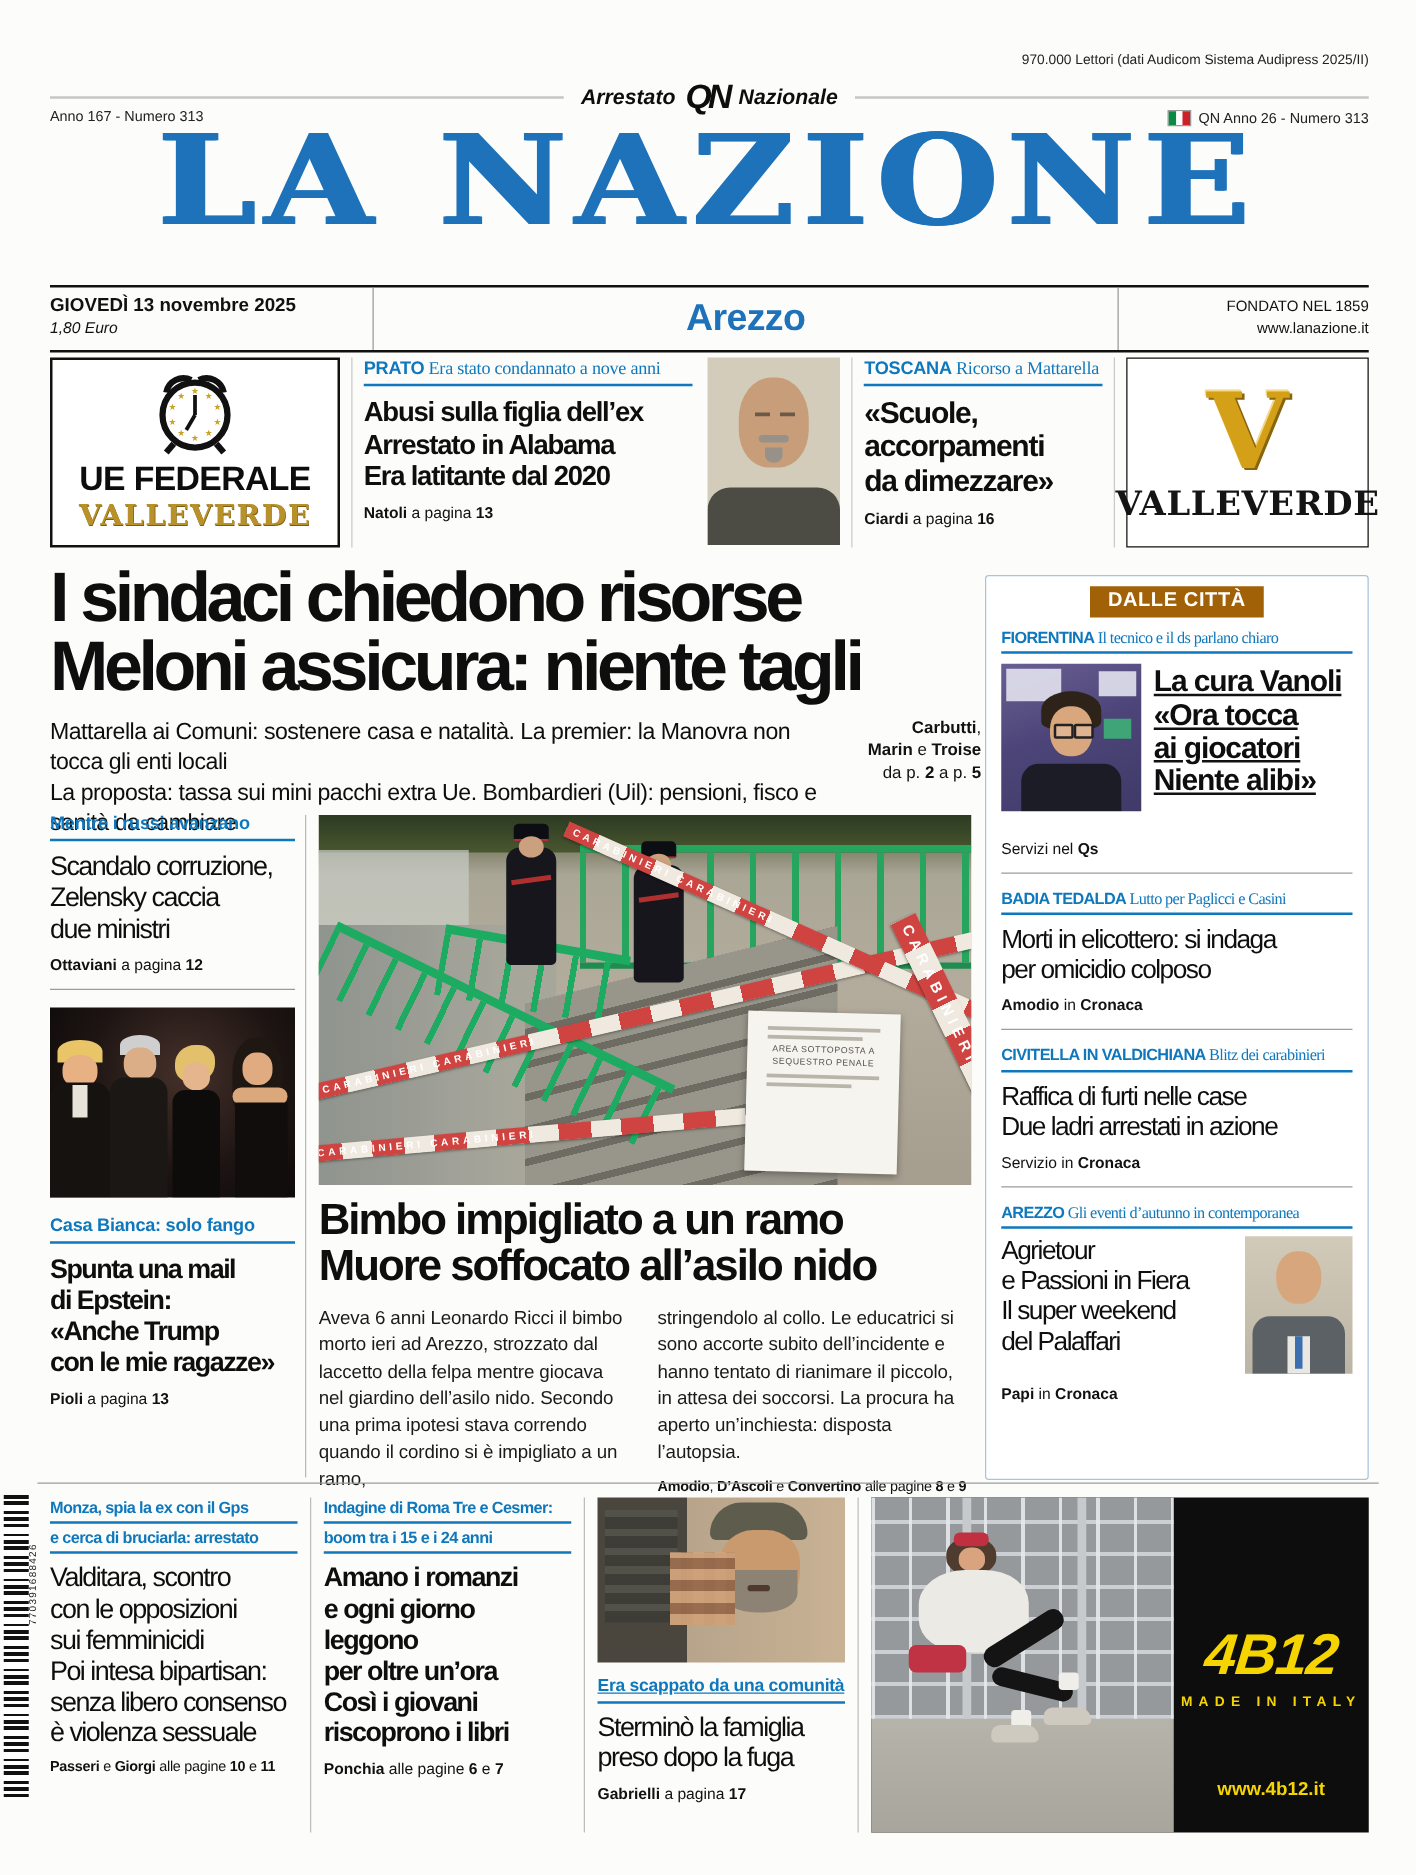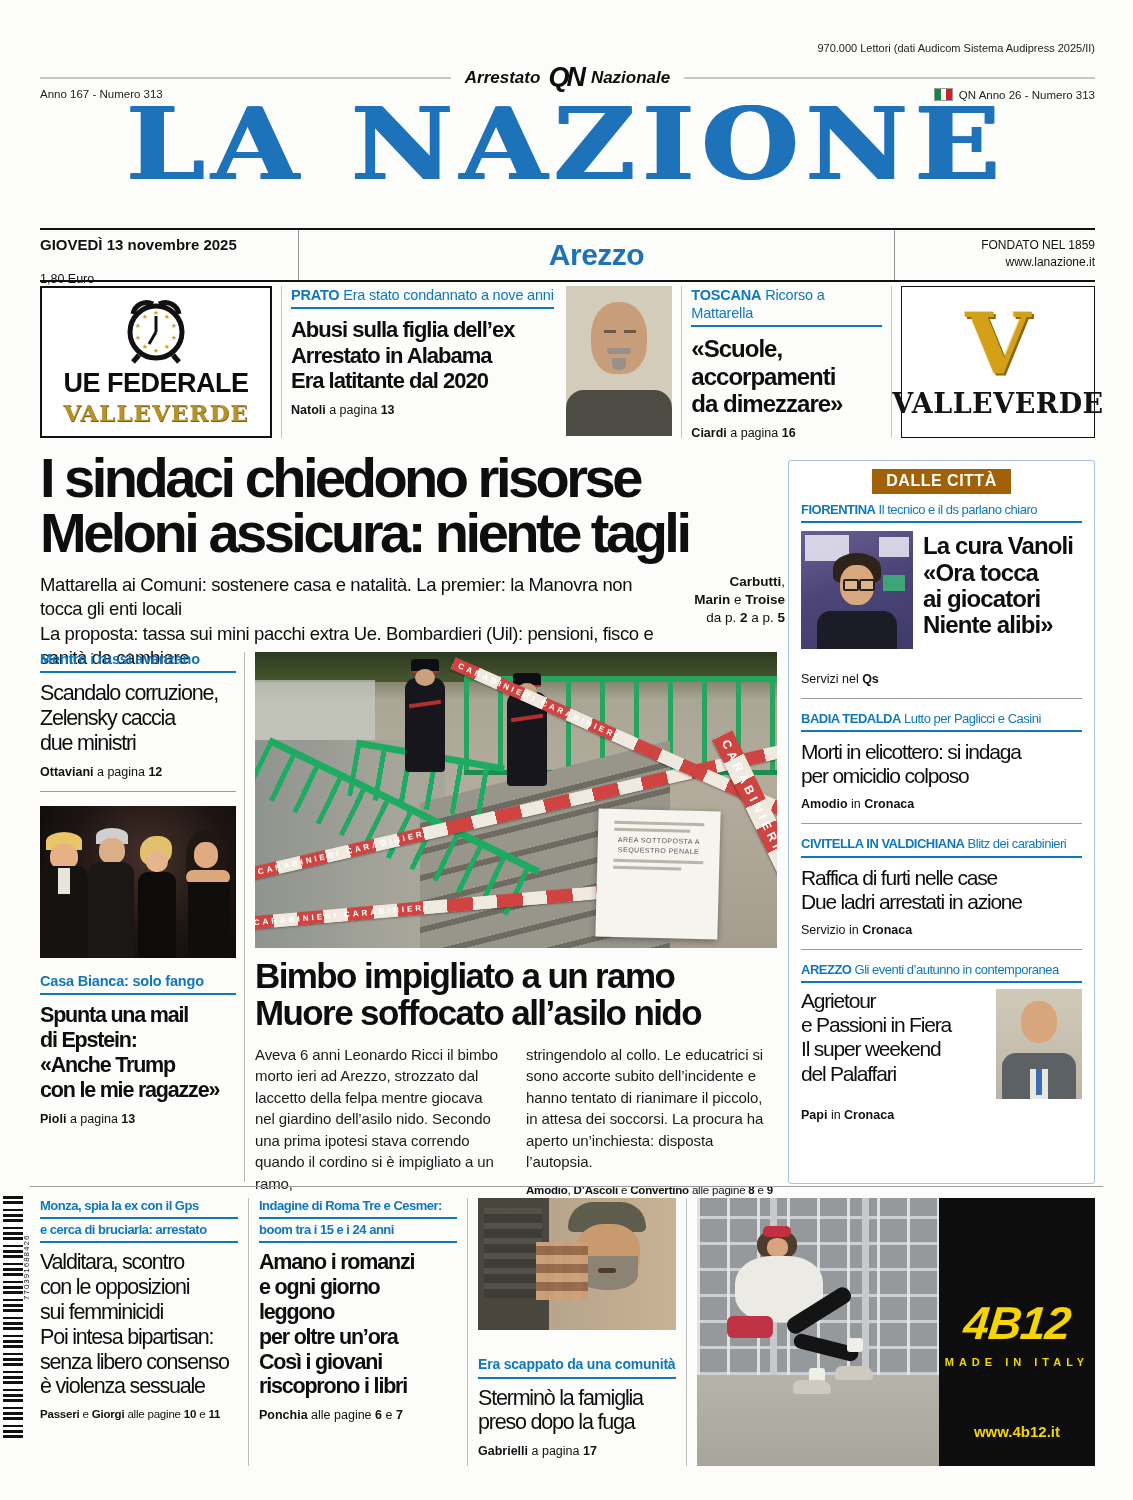--- a/index.html
+++ b/index.html
@@ -21,30 +21,30 @@
   .masthead{position:absolute;top:92px;left:0;width:100%;margin:0;text-align:center;
             font-family:"DejaVu Serif",serif;font-weight:700;font-size:100px;line-height:1.05;
             color:#1e72ba;letter-spacing:6px;transform:scaleX(1.12);
             text-shadow:1px 0 0 currentColor,-1px 0 0 currentColor;}
 
   
   .datebar{position:absolute;top:228px;left:40px;right:38px;height:50px;
            border-top:2px solid #111;border-bottom:2px solid #111;display:flex;}
   .db-left{width:258px;padding-top:6px;}
   .db-date{font-weight:700;font-size:15px;}
-  .db-price{font-size:12.5px;margin-top:19px;}
+  .db-price{font-size:12.5px;margin-top:2px;font-style:italic;}
   .db-city-cell{flex:1;border-left:1px solid #999;border-right:1px solid #999;
                 display:flex;align-items:center;justify-content:center;}
   .db-city{font-weight:700;font-size:30px;color:#1e72ba;letter-spacing:-0.5px;}
   .db-right{width:200px;text-align:right;padding-top:7px;font-size:12px;line-height:1.45;}
 
   
   .k{color:#0f78bd;border-bottom:2px solid #0f78bd;padding-bottom:3px;font-size:14.5px;
      letter-spacing:-0.2px;line-height:1.25;}
-  .k b{font-weight:700;} .k span{font-weight:400;}
+  .k b{font-weight:700;} .k span{font-weight:400;font-family:Liberation Serif, serif;}
   .hl{color:#0e0e0e;white-space:pre-line;margin:8px 0 0 0;}
   .bold{font-weight:700;} .light{font-weight:400;}
   .byline{font-size:12.5px;color:#111;margin-top:9px;white-space:nowrap;}
   .byline.tight{font-size:11.5px;letter-spacing:-0.2px;}
   .byline .b{font-weight:700;}
   .hr{height:1px;background:#9c9c9c;margin:12px 0;}
 
   
   .topstrip{position:absolute;top:286px;left:40px;right:38px;height:152px;display:flex;align-items:stretch;}
   .vsep{width:1px;background:#c9c9c9;margin:0 9px;}
@@ -117,21 +117,21 @@
   .nido-hl{font-size:35px;font-weight:700;letter-spacing:-1.6px;line-height:1.05;margin-top:10px;}
   .nido-body{display:flex;gap:20px;margin-top:12px;}
   .nido-col{flex:1;font-size:15px;line-height:1.44;color:#1a1a1a;letter-spacing:-0.1px;}
 
   
   .sidebar{position:absolute;top:460px;left:788px;width:307px;height:724px;border:1px solid #a9c3da;
            border-radius:3px;box-sizing:border-box;padding:8px 12px;background:#fff;}
   .badge{display:block;width:fit-content;margin:0 auto 8px;background:#a16207;color:#fff;font-weight:700;
          font-size:16px;letter-spacing:0.5px;padding:3px 14px 4px;}
   .sb-k{font-size:13px;letter-spacing:-0.5px;}
-  .fio-row{display:flex;gap:10px;margin-top:8px;}
+  .fio-row{display:flex;gap:10px;margin-top:8px;text-decoration:underline;}
   .ph-fio{width:112px;height:118px;flex:none;position:relative;overflow:hidden;
           background:linear-gradient(160deg,#6a5f93 0%,#4d4579 45%,#3f3a68 100%);}
   .ph-fio .panel{position:absolute;background:rgba(235,235,245,.85);}
   .ph-fio .hair{position:absolute;left:32px;top:22px;width:48px;height:30px;background:#2e2318;border-radius:50% 50% 20% 20%;}
   .ph-fio .face{position:absolute;left:39px;top:34px;width:34px;height:40px;background:#d9a77e;border-radius:45%;}
   .ph-fio .gl{position:absolute;left:42px;top:48px;width:12px;height:8px;border:2px solid #222;border-radius:2px;background:rgba(255,255,255,.15);}
   .ph-fio .gl2{left:58px;}
   .ph-fio .body{position:absolute;left:16px;bottom:0;width:80px;height:38px;background:#1c1c26;border-radius:14px 14px 0 0;}
   .fio-hl{font-size:24px;font-weight:700;letter-spacing:-0.9px;line-height:1.1;white-space:pre-line;color:#0e0e0e;margin-top:2px;}
   .sb-hl{font-size:21px;letter-spacing:-1.2px;line-height:1.15;}
@@ -491,21 +491,21 @@
 
     <article class="bcol">
       <div class="ph-selfie">
         <div class="clut"></div>
           <div class="cap"></div>
           <div class="face"></div>
           <div class="beard"></div>
           <div class="mouth"></div>
           <div class="pix"></div>
       </div>
-      <div class="k" style="margin-top:26px;font-size:14px;"><b>Era scappato da una comunità</b></div>
+      <div class="k" style="margin-top:10px;font-size:14px;text-decoration:underline;"><b>Era scappato da una comunità</b></div>
       <h3 class="hl light">Sterminò la famiglia
 preso dopo la fuga</h3>
       <div class="byline"><span class="b">Gabrielli</span><span> a pagina </span><span class="b">17</span></div>
     </article>
     <div class="vsep2"></div>
 
     <div class="ad4">
       <div class="ph-4b">
         <div class="grid"></div>
         <div class="bar" style="left:30%;"></div>

